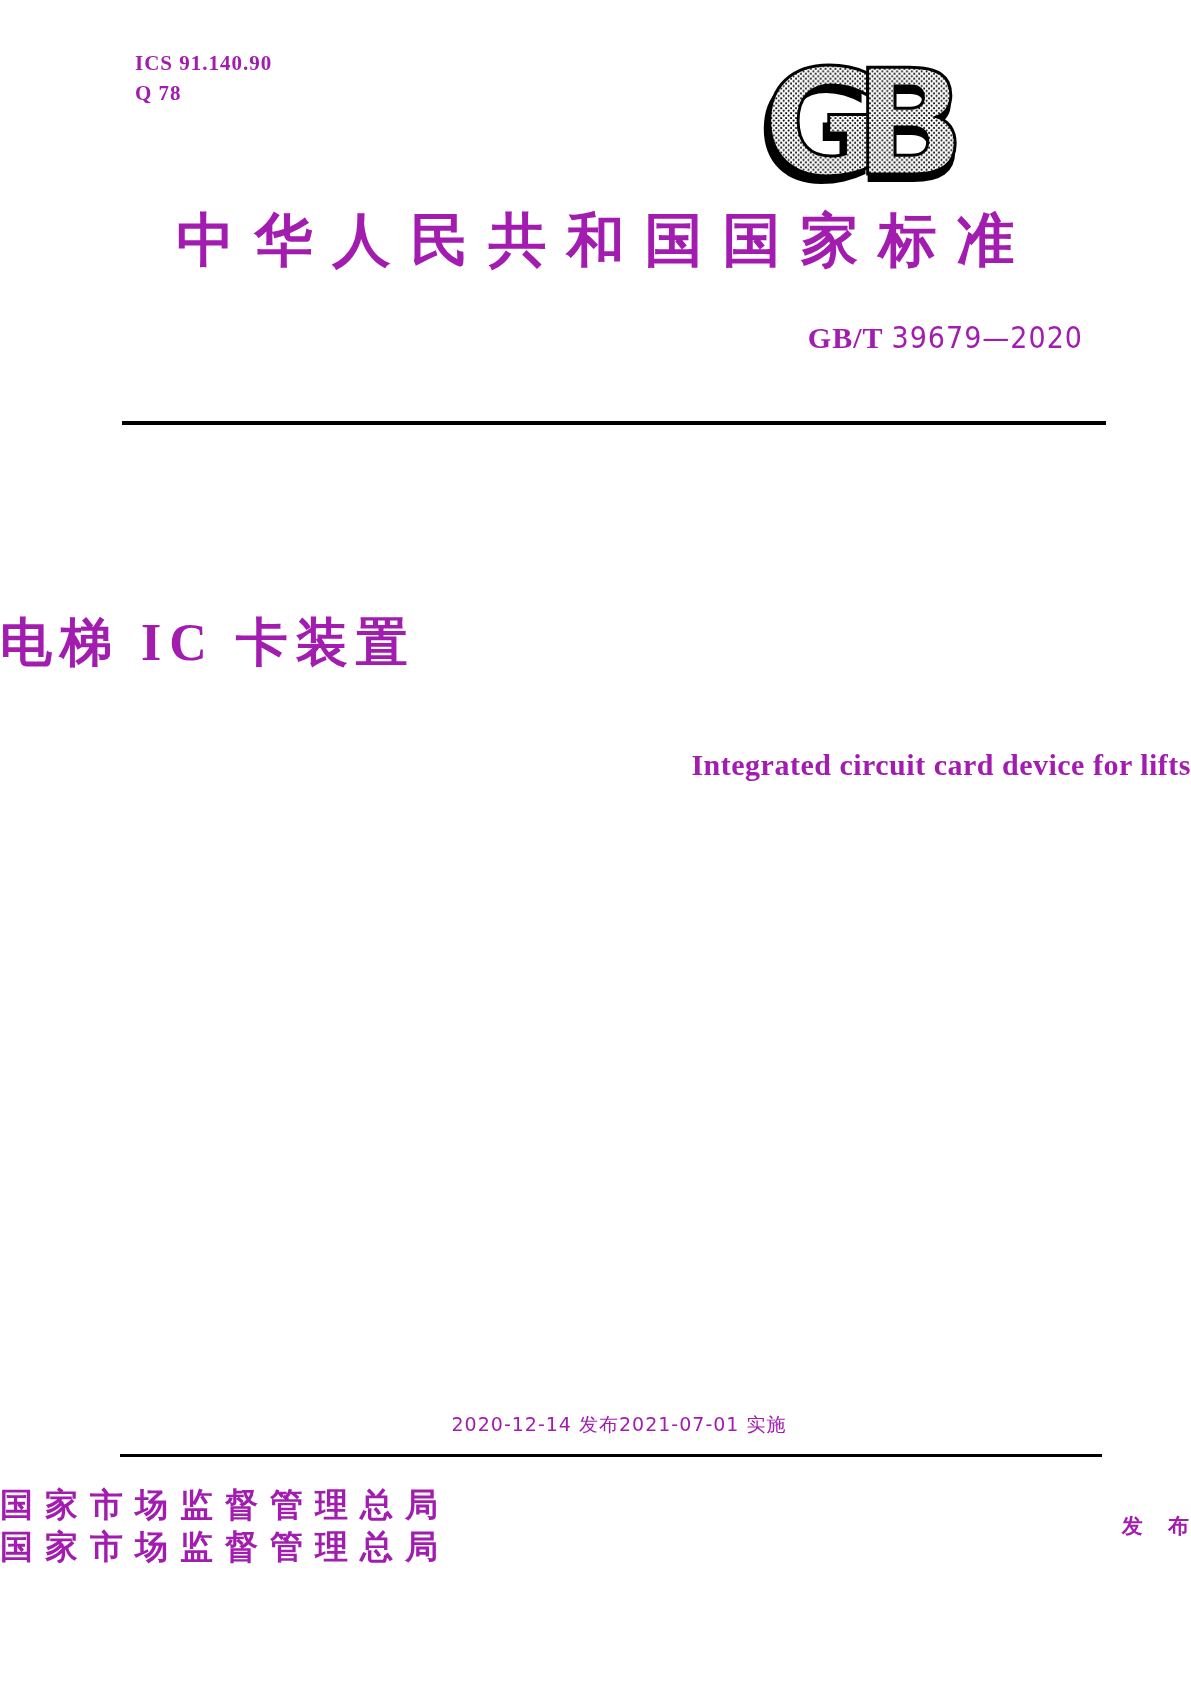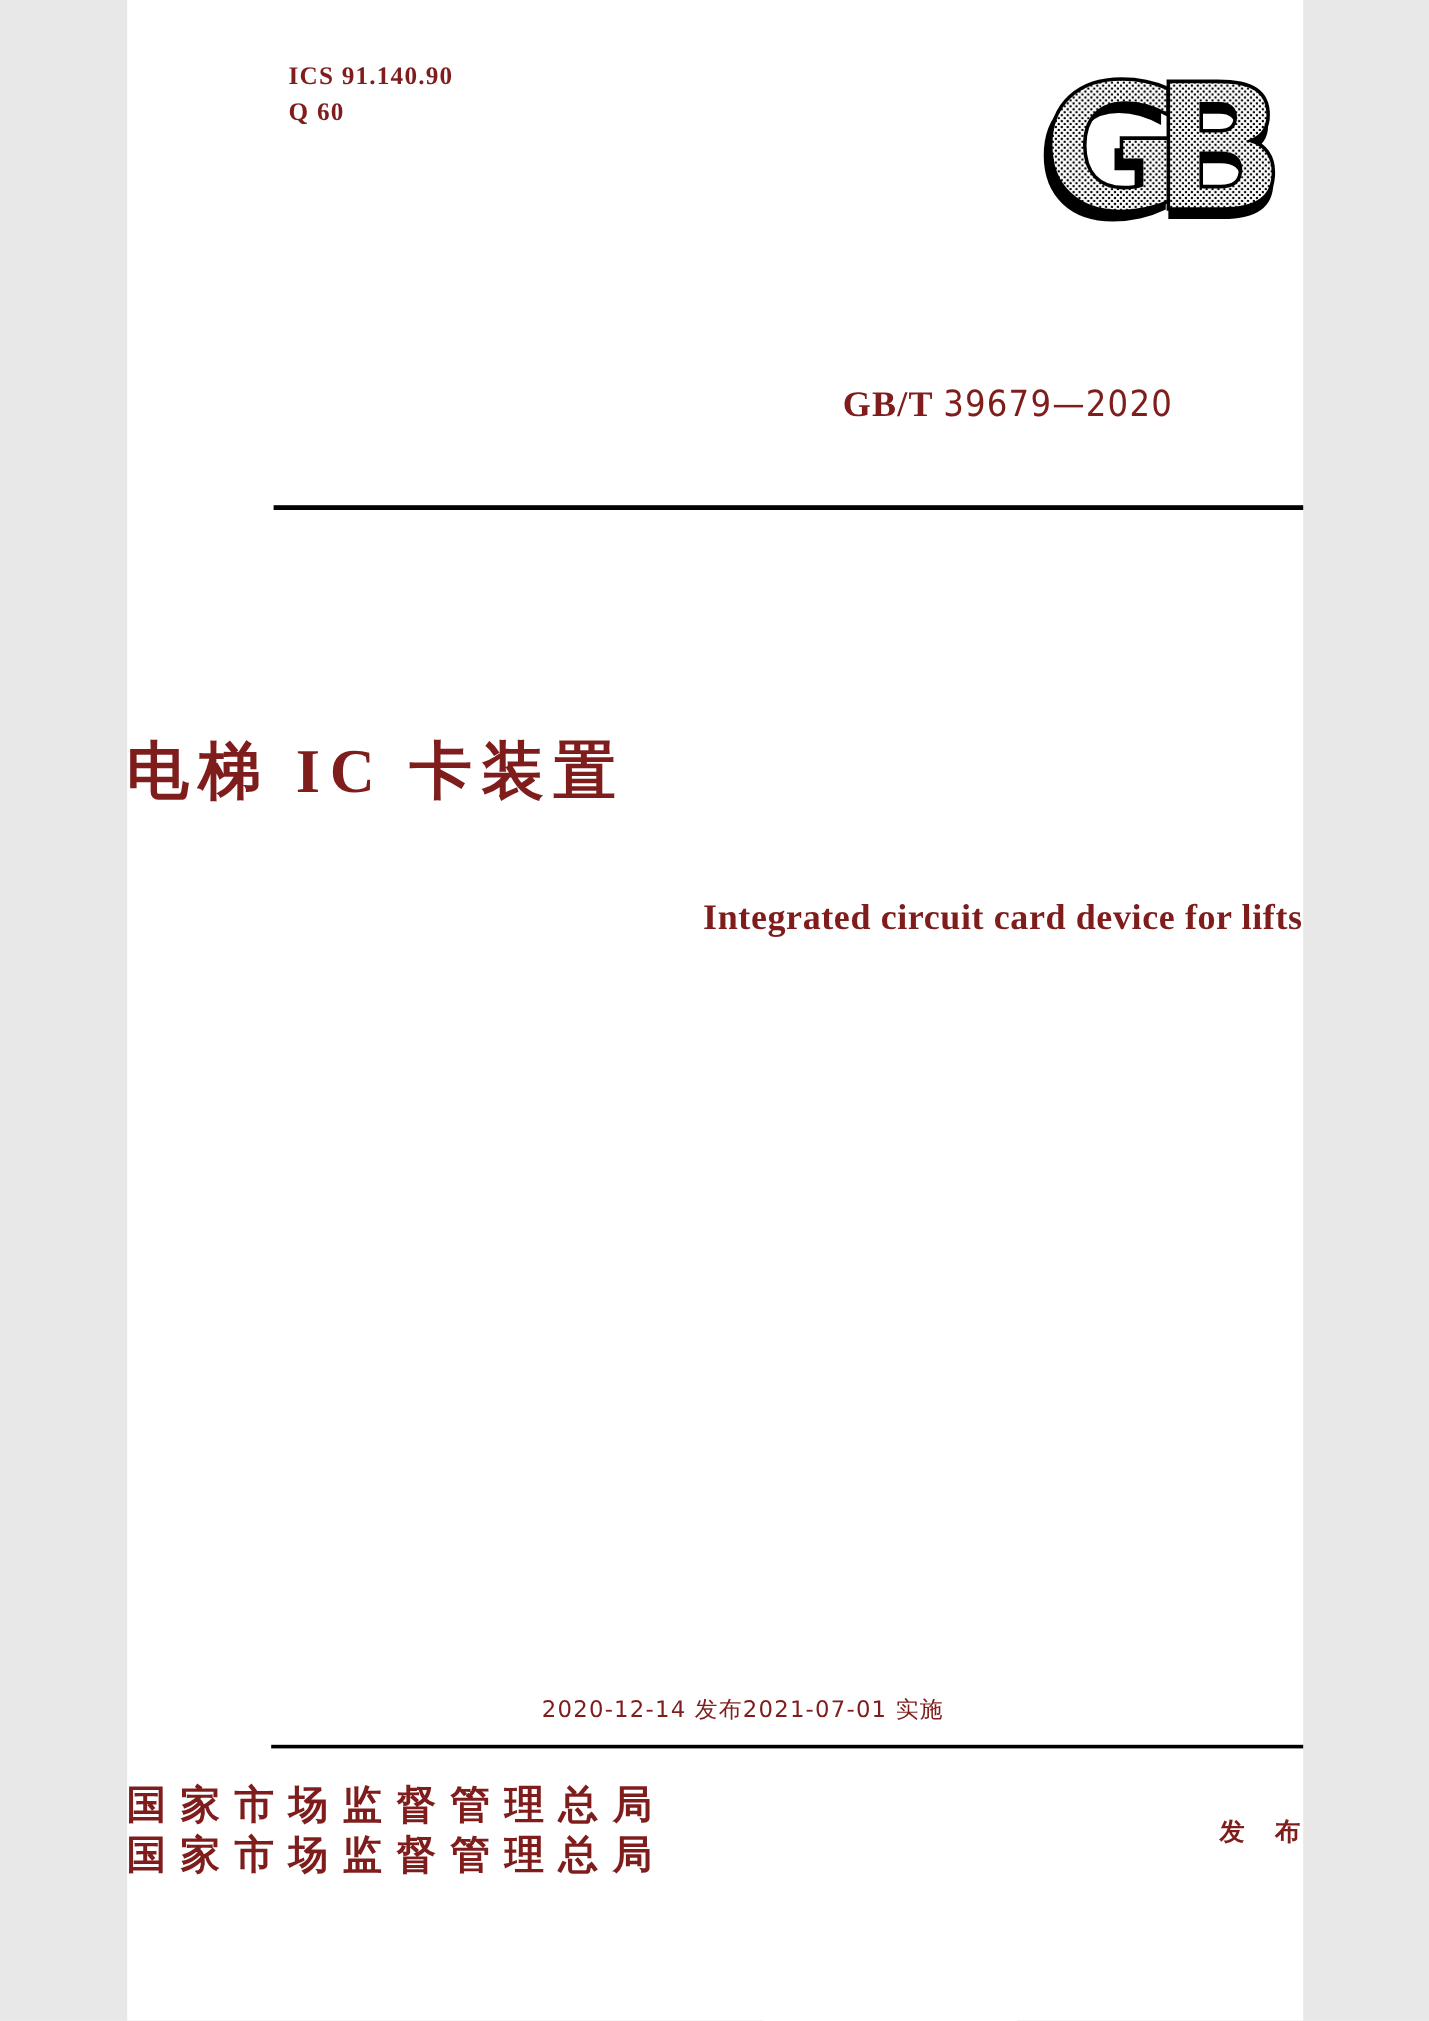--- a/index.html
+++ b/index.html
@@ -2,26 +2,26 @@
 <html><head>
 <meta charset="utf-8">
 <style>
   html, body {
     margin: 0;
     padding: 0;
     background: #e8e8e8;
   }
   .page {
     position: relative;
-    width: 980px;
+    width: 1191px;
     height: 1684px;
     margin: 0 auto;
     background: #ffffff;
     overflow: hidden;
-    color: #7f1d1d;
+    color: #a21caf;
   }
 
   
   .ics-block {
     position: absolute;
     left: 135px;
     top: 48px;
     font-family: "Liberation Serif", "DejaVu Serif", serif;
     font-weight: bold;
     font-size: 21px;
@@ -160,37 +160,38 @@
     white-space: nowrap;
   }
 </style>
 </head>
 <body>
 
 <div class="page">
 
   <div class="ics-block">
     <div>ICS 91.140.90</div>
-    <div>Q 60</div>
+    <div>Q 78</div>
   </div>
 
   <svg class="gb-logo" viewBox="0 0 220 140" xmlns="http://www.w3.org/2000/svg" aria-hidden="true">
     <defs>
       <pattern id="halftone" width="5" height="5" patternUnits="userSpaceOnUse">
         <rect width="5" height="5" fill="#ffffff"></rect>
         <circle cx="1.6" cy="1.6" r="1.05" fill="#000000"></circle>
         <circle cx="4.1" cy="4.1" r="1.05" fill="#000000"></circle>
       </pattern>
     </defs>
     <g font-family="'DejaVu Sans', sans-serif" font-weight="bold" font-size="148">
       <text x="4" y="134" fill="#000000" textLength="212">GB</text>
       <text x="10" y="126" fill="url(#halftone)" stroke="#000000" stroke-width="3" textLength="206">GB</text>
     </g>
   </svg>
 
+  <h1 class="std-name">中华人民共和国国家标准</h1>
 
   <div class="std-num">
     <span>GB/T</span>
     <span class="digits">39679—2020</span>
   </div>
 
   <div class="rule top"></div>
 
   <div class="title-zh">电梯 IC 卡装置</div>
   <div class="title-en">Integrated circuit card device for lifts</div>

